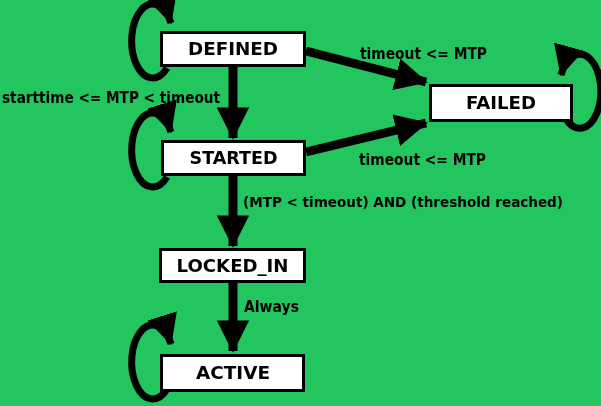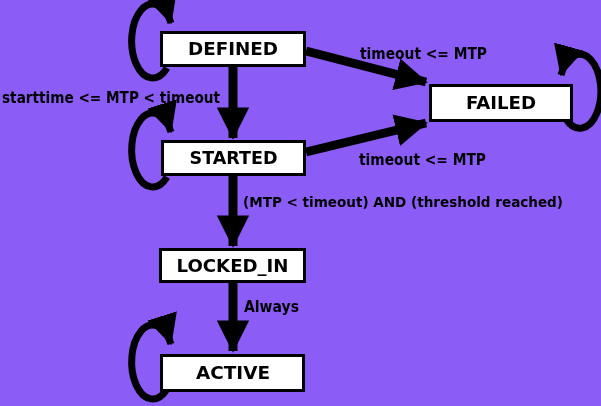--- a/index.html
+++ b/index.html
@@ -4,21 +4,21 @@
 <style>
   html, body {
     margin: 0;
     padding: 0;
     background: #ffffff;
   }
   .canvas {
     position: relative;
     width: 601px;
     height: 406px;
-    background: #8b5cf6;
+    background: #22c55e;
     overflow: hidden;
   }
   svg {
     display: block;
     font-family: "DejaVu Sans", "Liberation Sans", sans-serif;
   }
   .edge {
     fill: none;
     stroke: #000000;
     stroke-width: 9;

